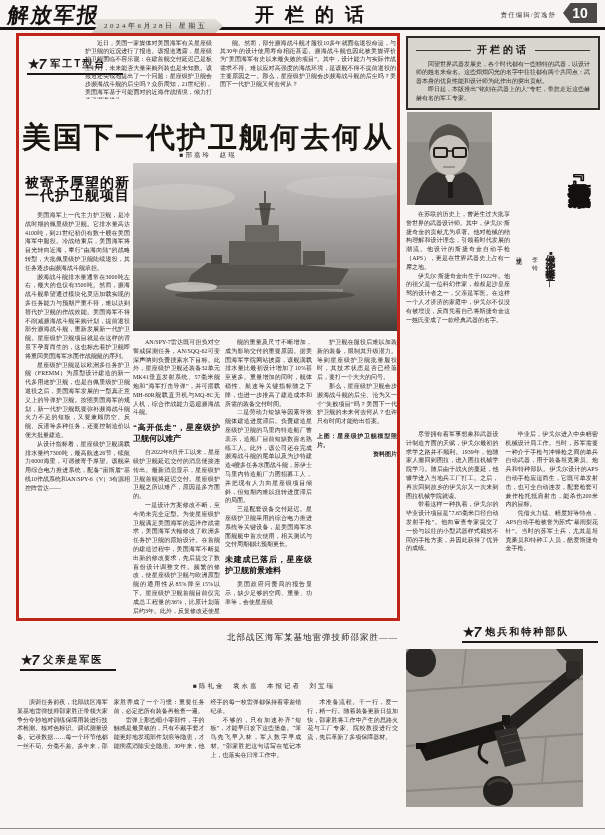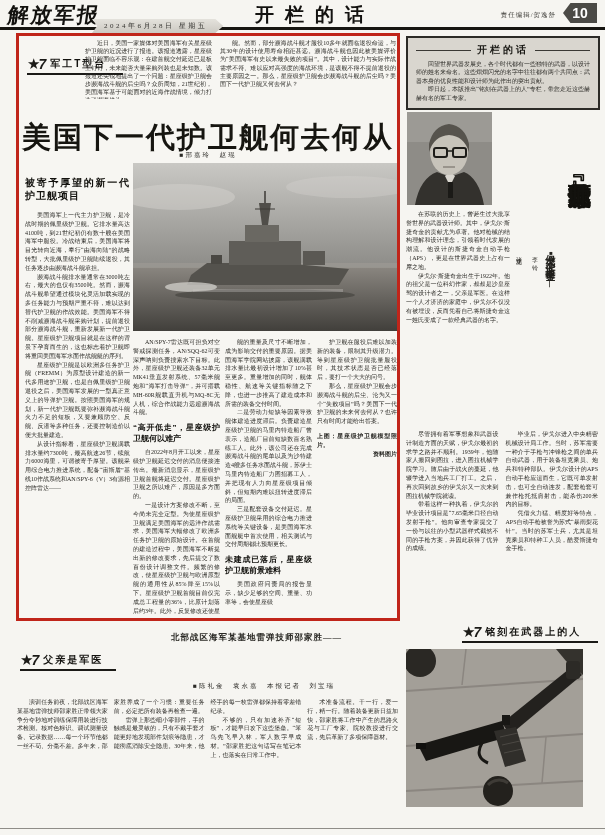--- a/index.html
+++ b/index.html
@@ -43,21 +43,21 @@
   .redbox { position:absolute; left:16px; top:33px; width:378px; height:582px;
     border:3px solid #c0251a; background:#f7f6f2; }
   .intro { font-size:6px; line-height:8.2px; text-align:justify; color:#2b2a26; }
   .intro p { text-indent:2em; }
   .mainhead { font-size:29px; font-weight:bold; letter-spacing:2px; text-align:center;
     color:#161510; font-family:"Liberation Serif",serif; }
   .mainbyline { text-align:center; font-size:6.5px; color:#2b2a26; letter-spacing:2px; }
 
   .coltext { font-size:6px; line-height:8.8px; text-align:justify; color:#2b2a26; overflow:hidden; }
   .coltext p { text-indent:2em; }
-  .sidehead { font-size:10px; line-height:13px; font-weight:bold; text-indent:0 !important;
+  .sidehead { font-size:14px; line-height:13px; font-weight:bold; text-indent:0 !important;
     font-family:"Liberation Sans",sans-serif; color:#13120e; margin-bottom:9px; letter-spacing:1px; }
   .subhead { font-size:8px; line-height:11px; font-weight:bold; text-indent:0 !important;
     font-family:"Liberation Sans",sans-serif; color:#13120e; margin:5px 0 4px 0; }
   .capline { font-weight:bold; text-indent:0 !important; margin-top:6px; }
   .credit { font-weight:bold; text-align:right; text-indent:0 !important; }
 
   .photo { overflow:hidden; background:#9a9894; }
   .photo svg { display:block; width:100%; height:100%; }
 
   
@@ -216,21 +216,21 @@
   <div class="abs coltext twocol" style="left:406px; top:430px; width:192px; height:188px;">
     <p>尽管拥有着军事想象和武器设计制造方面的天赋，伊戈尔最初的求学之路并不顺利。1939年，他随家人搬回到图拉，进入图拉机械学院学习。随后由于战火的蔓延，他辍学进入当地兵工厂打工。之后，再次回到故乡的伊戈尔又一次来到图拉机械学院就读。</p>
     <p>带着这样一种执着，伊戈尔的毕业设计项目是“7.65毫米口径自动发射手枪”。他向审查专家提交了一份与以往的小型武器样式截然不同的手枪方案，并因此获得了优异的成绩。</p>
     <p>毕业后，伊戈尔进入中央精密机械设计局工作。当时，苏军需要一种介于手枪与冲锋枪之间的单兵自动武器，用于装备坦克乘员、炮兵和特种部队。伊戈尔设计的APS自动手枪应运而生，它既可单发射击，也可全自动连发，配套枪套可兼作枪托抵肩射击，能杀伤200米内的目标。</p>
     <p>凭借火力猛、精度好等特点，APS自动手枪被誉为苏式“暴雨梨花针”。当时的苏军士兵，尤其是坦克乘员和特种工人员，酷爱斯捷奇金手枪。</p>
   </div>
 
   <div class="abs flagbadge" style="left:462px; top:624px; width:136px;">
     <span class="star-ico">★</span>
       <span class="seven">7</span>
-    <span class="flaglabel" style="font-size:10px;">铭刻在武器上的人</span>
+    <span class="flaglabel" style="font-size:10px;">炮兵和特种部队</span>
   </div>
 
   <div class="abs photo" style="left:406px; top:649px; width:177px; height:158px;">
     <svg viewBox="0 0 177 158" preserveAspectRatio="none">
       <rect width="177" height="158" fill="#a39f98"></rect>
       <line x1="0" y1="42" x2="177" y2="30" stroke="#8b8680" stroke-width="2"></line>
       <line x1="0" y1="97" x2="177" y2="85" stroke="#8b8680" stroke-width="2"></line>
       <line x1="0" y1="142" x2="177" y2="132" stroke="#8b8680" stroke-width="2"></line>
       <line x1="60" y1="0" x2="56" y2="36" stroke="#8b8680" stroke-width="1.5"></line>
       <line x1="140" y1="88" x2="136" y2="134" stroke="#8b8680" stroke-width="1.5"></line>
@@ -244,21 +244,21 @@
       <line x1="94" y1="88" x2="112" y2="84" stroke="#4c4944" stroke-width="1"></line>
       <line x1="96" y1="96" x2="114" y2="92" stroke="#4c4944" stroke-width="1"></line>
       <line x1="98" y1="104" x2="116" y2="100" stroke="#4c4944" stroke-width="1"></line>
       <path d="M76,94 q-8,14 6,20" fill="none" stroke="#181714" stroke-width="3"></path>
       <rect x="96" y="66" width="8" height="10" fill="#181714"></rect>
       <circle cx="92" cy="142" r="15" fill="#23211d"></circle>
       <path d="M82,136 a15,15 0 0 1 20,-2" fill="none" stroke="#3e3b36" stroke-width="3"></path>
     </svg>
   </div>
 
-  <div class="abs" style="left:115px; top:632px; width:283px; text-align:center; font-size:8.5px; font-weight:bold; letter-spacing:1px; color:#2a2925;">北部战区海军某基地雷弹技师邵家胜——</div>
+  <div class="abs" style="left:115px; top:632px; width:283px; text-align:right; font-size:8.5px; font-weight:normal; letter-spacing:1px; color:#2a2925;">北部战区海军某基地雷弹技师邵家胜——</div>
 
   <div class="abs flagbadge" style="left:20px; top:652px; width:96px;">
     <span class="star-ico">★</span>
       <span class="seven">7</span>
     <span class="flaglabel">父亲是军医</span>
   </div>
 
 
   <div class="abs" style="left:130px; top:682px; width:268px; text-align:center; font-size:6.5px; letter-spacing:2px; color:#2b2a26;">■陈礼金　袁永嘉　本报记者　刘宝瑞</div>
 

